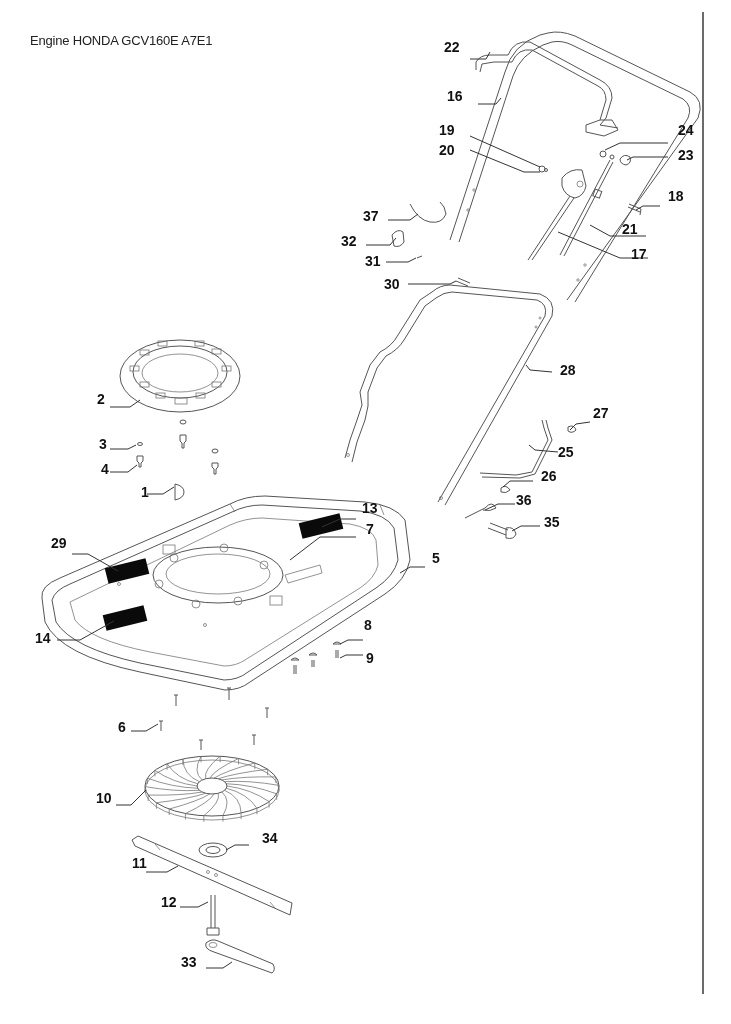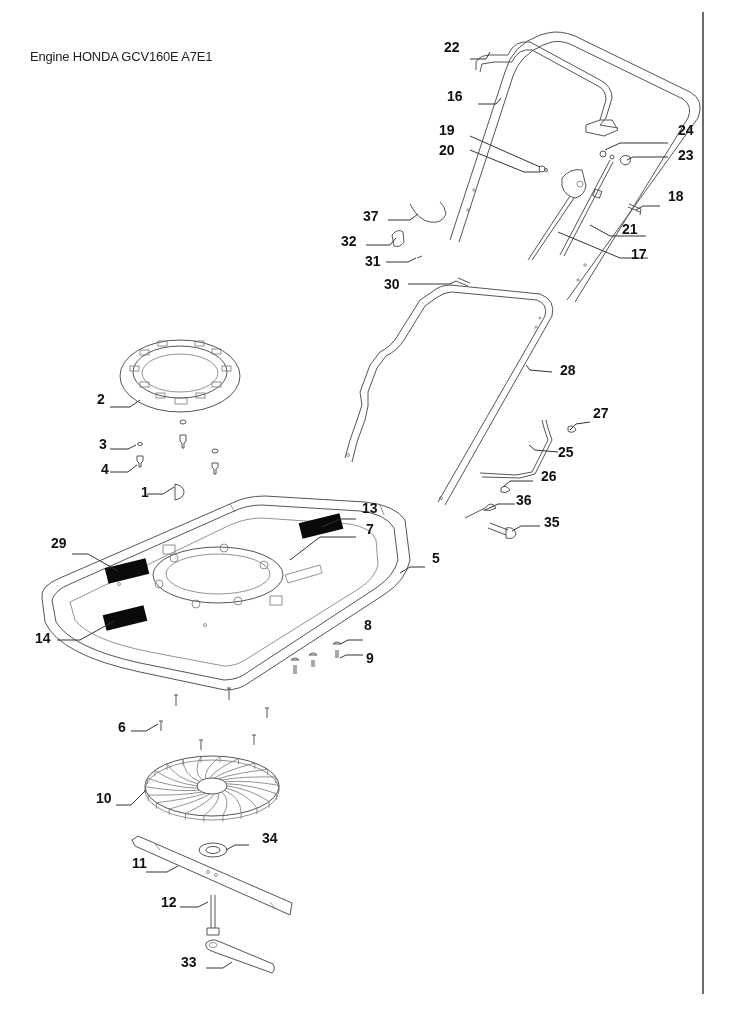--- a/index.html
+++ b/index.html
@@ -1,19 +1,19 @@
 <!DOCTYPE html>
 <html><head>
   <meta charset="utf-8">
   <style>
     html, body { margin: 0; padding: 0; background: #ffffff; }
     body { width: 731px; height: 1024px; position: relative; overflow: hidden;
            font-family: "Liberation Sans", sans-serif; }
     .title { position: absolute; left: 30px; top: 33px; font-size: 13px; color: #222;
-             letter-spacing: -0.2px; margin-top: 16px; }
+             letter-spacing: -0.2px; }
     .vrule { position: absolute; left: 702px; top: 12px; width: 2px; height: 982px; background: #6b6b6b; }
     svg.diagram { position: absolute; left: 0; top: 0; }
     .part { fill: none; stroke: #555; stroke-width: 1; }
     .part-thin { fill: none; stroke: #777; stroke-width: 0.8; }
     .leader { fill: none; stroke: #333; stroke-width: 1; }
     .label { font-family: "Liberation Sans", sans-serif; font-size: 14px; font-weight: bold; fill: #111; }
     .decal { fill: #0a0a0a; }
   </style>
 </head>
 <body>

